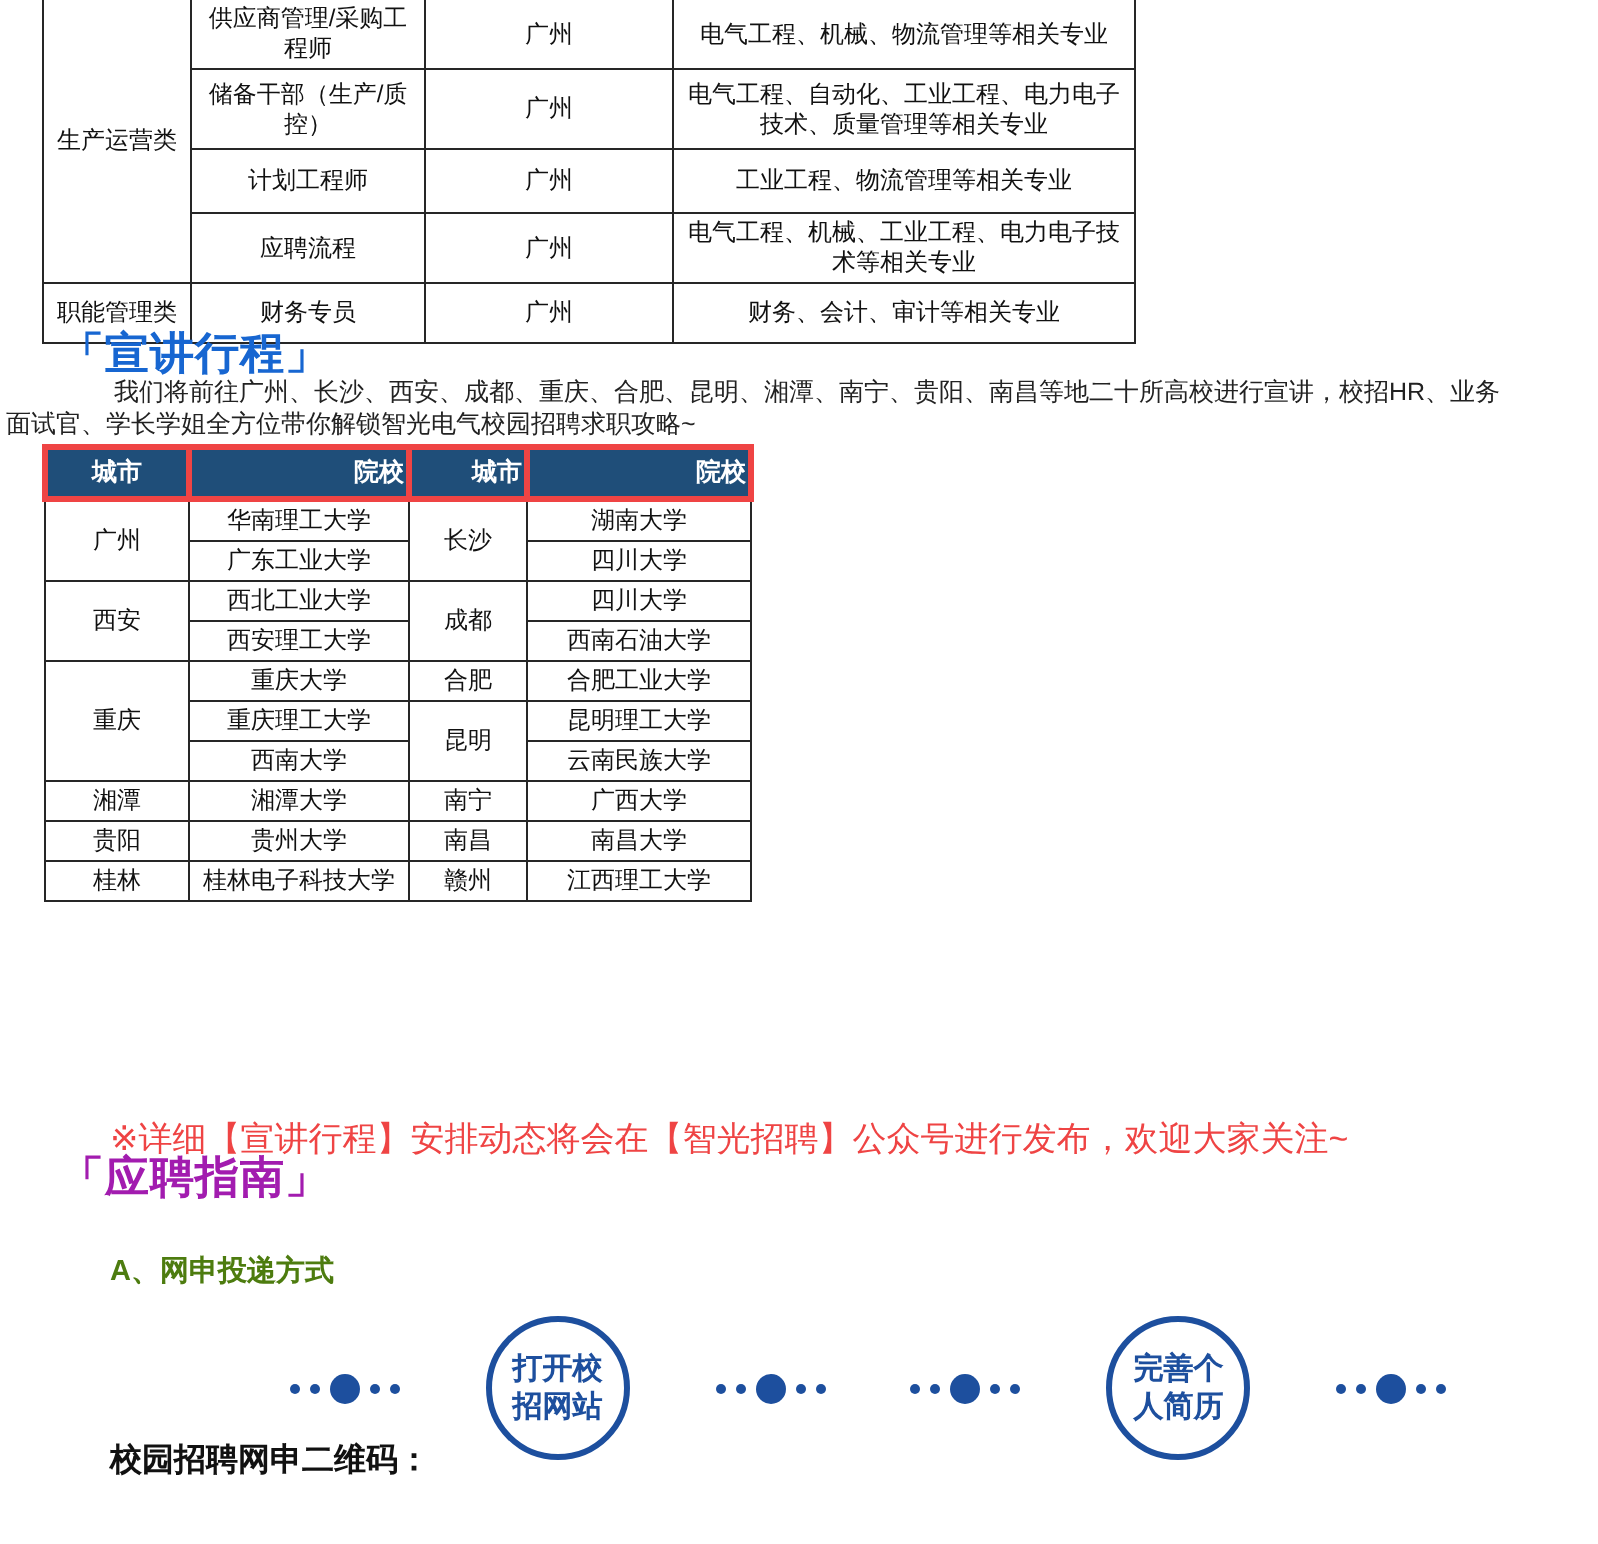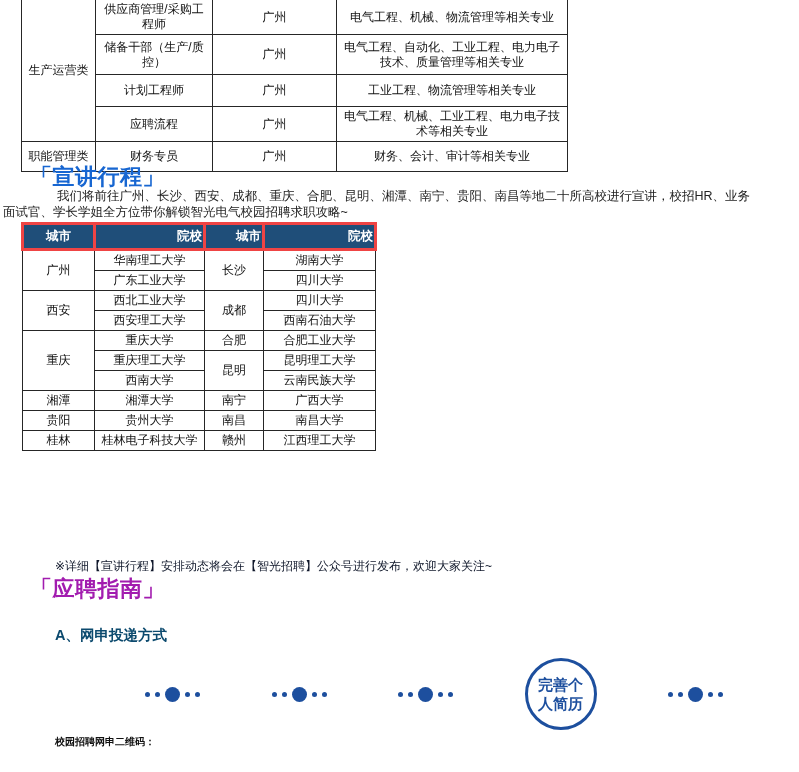--- a/index.html
+++ b/index.html
@@ -46,24 +46,24 @@
     border:3px solid #ef4444;height:21px;font-weight:bold;font-size:12.5px;
     color:#fff;text-align:center;vertical-align:middle;
   }
   .schedule-table th + th{border-left:1px solid rgba(255,255,255,.45);text-align:right;}
   .schedule-table td{
     border:1px solid #262626;height:19px;text-align:center;vertical-align:middle;
     padding:0 2px;color:#111;
   }
   .sch-c1{width:72px;} .sch-c2{width:110px;} .sch-c3{width:59px;} .sch-c4{width:112px;}
   
-  .note-line{position:absolute;left:55px;top:558px;font-size:12px;color:#0f172a;}
+  .note-line{position:absolute;left:55px;top:558px;font-size:17px;color:#ef4444;}
   .process-line{position:absolute;left:55px;top:602px;font-size:15px;font-weight:bold;color:#111;}
-  .method-line{position:absolute;left:55px;top:626px;font-size:14.5px;font-weight:bold;color:#0c4a6e;}
-  .qr-line{position:absolute;left:55px;top:735px;font-size:10px;font-weight:bold;color:#111;}
+  .method-line{position:absolute;left:55px;top:626px;font-size:14.5px;font-weight:bold;color:#4d7c0f;}
+  .qr-line{position:absolute;left:55px;top:720px;font-size:16px;font-weight:bold;color:#111;}
   
   .flow{
     position:absolute;left:145px;top:651px;width:578px;height:86px;
     display:flex;align-items:center;justify-content:space-between;
   }
   .flow-dots{display:flex;align-items:center;gap:5px;flex:0 0 auto;}
   .dot-s{width:5px;height:5px;border-radius:50%;}
   .dot-b{width:15px;height:15px;border-radius:50%;}
   .flow-circle{
     width:66px;height:66px;border-radius:50%;border:3px solid;
@@ -195,20 +195,24 @@
   <div class="method-line">A、网申投递方式</div>
 
   <div class="flow">
     <div class="flow-dots">
       <span class="dot-s" style="background: rgb(29, 79, 158);"></span>
         <span class="dot-s" style="background: rgb(29, 79, 158);"></span>
         <span class="dot-b" style="background: rgb(29, 79, 158);"></span>
         <span class="dot-s" style="background: rgb(29, 79, 158);"></span>
         <span class="dot-s" style="background: rgb(29, 79, 158);"></span>
     </div>
+    <div class="flow-circle" style="border-color: rgb(29, 79, 158); color: rgb(29, 79, 158);">
+        <div>打开校</div>
+        <div>招网站</div>
+      </div>
     <div class="flow-dots">
       <span class="dot-s" style="background: rgb(29, 79, 158);"></span>
         <span class="dot-s" style="background: rgb(29, 79, 158);"></span>
         <span class="dot-b" style="background: rgb(29, 79, 158);"></span>
         <span class="dot-s" style="background: rgb(29, 79, 158);"></span>
         <span class="dot-s" style="background: rgb(29, 79, 158);"></span>
     </div>
     <div class="flow-dots">
       <span class="dot-s" style="background: rgb(29, 79, 158);"></span>
         <span class="dot-s" style="background: rgb(29, 79, 158);"></span>

